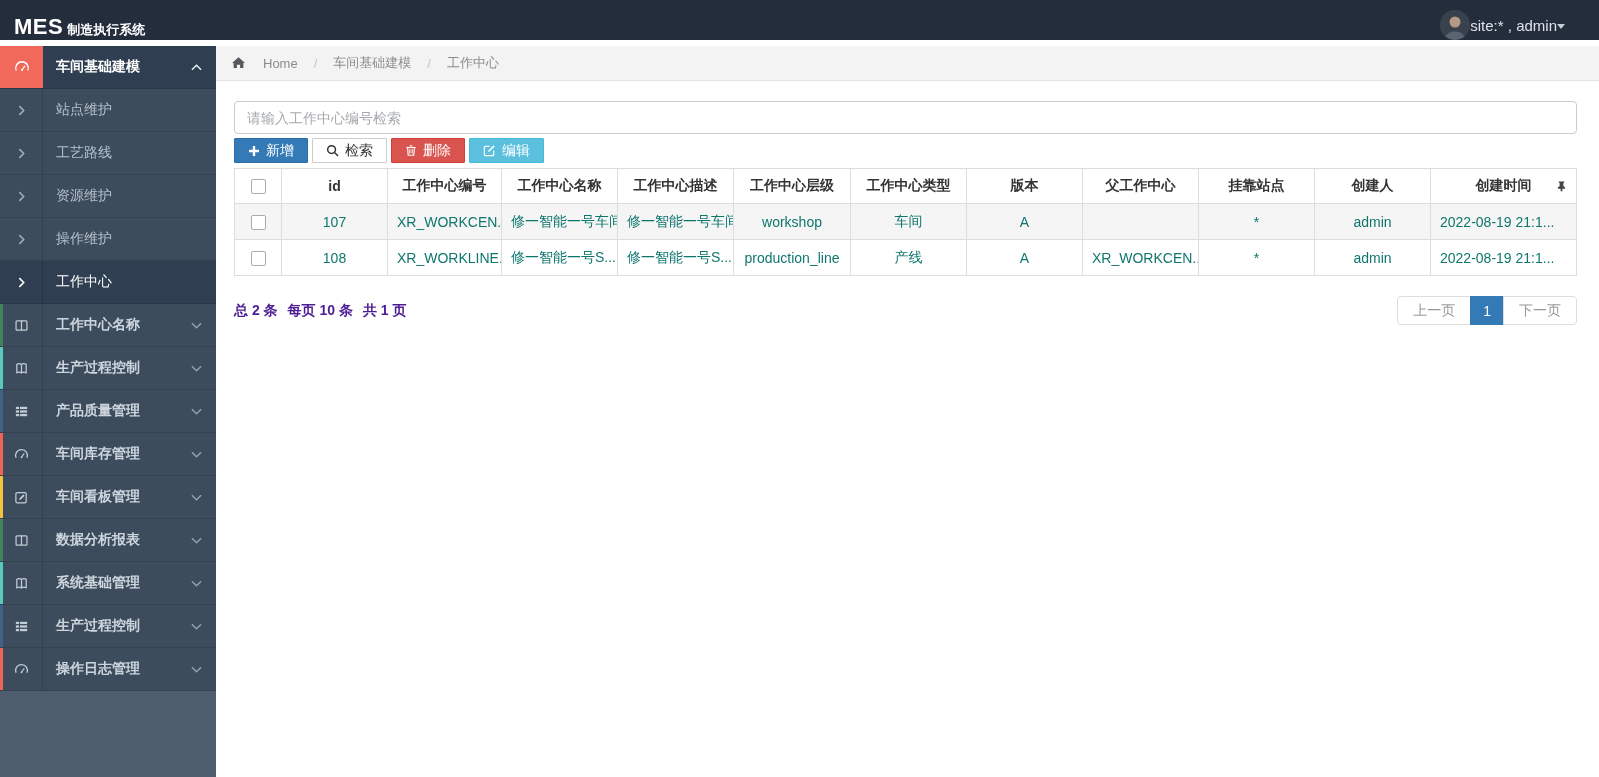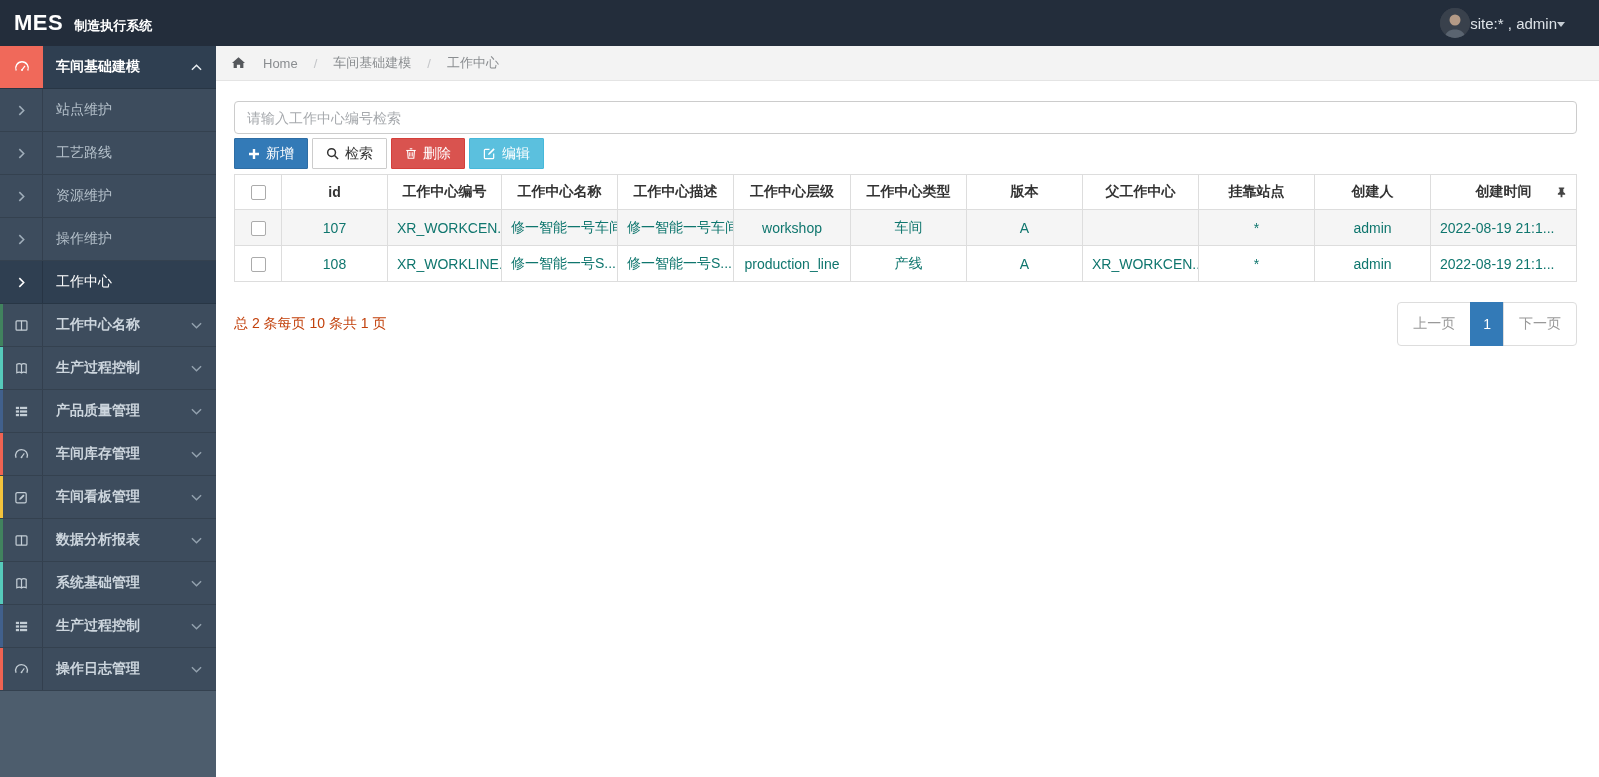--- a/index.html
+++ b/index.html
@@ -3,26 +3,26 @@
 <meta charset="utf-8">
 <style>
   html,body{margin:0;padding:0;}
   body{
     width:1599px;height:777px;position:relative;overflow:hidden;
     font-family:"Liberation Sans","DejaVu Sans",sans-serif;
     background:#ffffff;-webkit-font-smoothing:antialiased;
   }
   
   .topbar{
-    position:absolute;top:0;left:0;width:100%;height:46px;
-    background:#232d3b;display:flex;align-items:center;z-index:20;
+    position:absolute;top:0;left:0;width:100%;height:40px;
+    background:#232d3b;display:flex;align-items:flex-end;z-index:20;
   }
   .logo{width:216px;padding-left:14px;box-sizing:border-box;color:#fff;display:flex;align-items:baseline;white-space:nowrap;}
   .logo .big{font-size:22px;font-weight:bold;letter-spacing:.5px;}
-  .logo .small{font-size:13px;font-weight:bold;margin-left:11px;}
+  .logo .small{font-size:13px;font-weight:bold;margin-left:4px;}
   .user-menu{margin-left:auto;display:flex;align-items:center;padding-right:34px;cursor:pointer;}
   .avatar{width:30px;height:30px;border-radius:50%;background:#39414c;overflow:hidden;display:flex;align-items:flex-end;justify-content:center;}
   .user-label{color:#dde3e8;font-size:15px;}
   .caret{width:0;height:0;border-left:4px solid transparent;border-right:4px solid transparent;border-top:5px solid #c6cdd4;margin-top:2px;}
   
   .sidebar{
     position:absolute;top:46px;left:0;width:216px;height:731px;
     background:#4d5d6d;z-index:10;overflow:hidden;
   }
   .menu-item{
@@ -52,43 +52,43 @@
   .breadcrumb .sep{color:#c3c5c8;}
   .main{padding:20px 22px 0 18px;}
   .search-input{
     width:100%;height:33px;box-sizing:border-box;border:1px solid #ccc;border-radius:4px;
     padding:0 12px;font-size:14px;color:#0f172a;outline:none;display:block;
     font-family:"Liberation Sans","DejaVu Sans",sans-serif;
   }
   .search-input::placeholder{color:#a6a9ad;}
   .btn-row{margin-top:4px;display:flex;gap:4px;}
   .btn{
-    height:31px;box-sizing:border-box;padding:0 13px;border-radius:1px;font-size:14px;
+    height:25px;box-sizing:border-box;padding:0 13px;border-radius:1px;font-size:14px;
     display:inline-flex;align-items:center;gap:6px;border:1px solid transparent;cursor:pointer;
     font-family:"Liberation Sans","DejaVu Sans",sans-serif;
   }
   .btn-primary{background:#337ab7;border-color:#2e6da4;color:#fff;}
   .btn-default{background:#fff;border-color:#ccc;color:#333;}
   .btn-danger{background:#d9534f;border-color:#d43f3a;color:#fff;}
   .btn-info{background:#5bc0de;border-color:#46b8da;color:#fff;}
   
   table.grid{width:100%;border-collapse:collapse;table-layout:fixed;margin-top:5px;}
   table.grid th,table.grid td{border:1px solid #ddd;font-size:14px;overflow:hidden;white-space:nowrap;}
   table.grid th{height:32px;font-weight:bold;color:#333;text-align:center;position:relative;background:#fff;}
   table.grid td{height:33px;color:#0f766e;text-align:center;}
   table.grid td.al,.al{text-align:left;padding-left:9px;}
   table.grid tr.odd td{background:#f5f5f5;}
   .cb{width:13px;height:13px;border:1px solid #ababab;border-radius:2px;background:#fff;display:inline-block;vertical-align:middle;cursor:pointer;}
   .pin{position:absolute;right:9px;top:50%;transform:translateY(-50%);color:#444;display:flex;}
   
   .pager-row{margin-top:20px;display:flex;align-items:center;}
-  .pager-info{color:#c2410c;font-size:14px;display:flex;}
+  .pager-info{color:#4c1d95;font-size:14px;display:flex;gap:10px;font-weight:bold;}
   .pager-group{margin-left:auto;display:flex;}
   .pg-btn{
-    height:44px;box-sizing:border-box;display:inline-flex;align-items:center;justify-content:center;
+    height:29px;box-sizing:border-box;display:inline-flex;align-items:center;justify-content:center;
     border:1px solid #ddd;background:#fff;color:#999;font-size:14px;padding:0 15px;cursor:pointer;margin-left:-1px;
   }
   .pg-btn.first{border-radius:4px 0 0 4px;margin-left:0;}
   .pg-btn.last{border-radius:0 4px 4px 0;}
   .pg-btn.active{background:#337ab7;border-color:#337ab7;color:#fff;min-width:32px;padding:0 12px;}
   svg{display:block;}
 </style>
 </head>
 <body>
 

